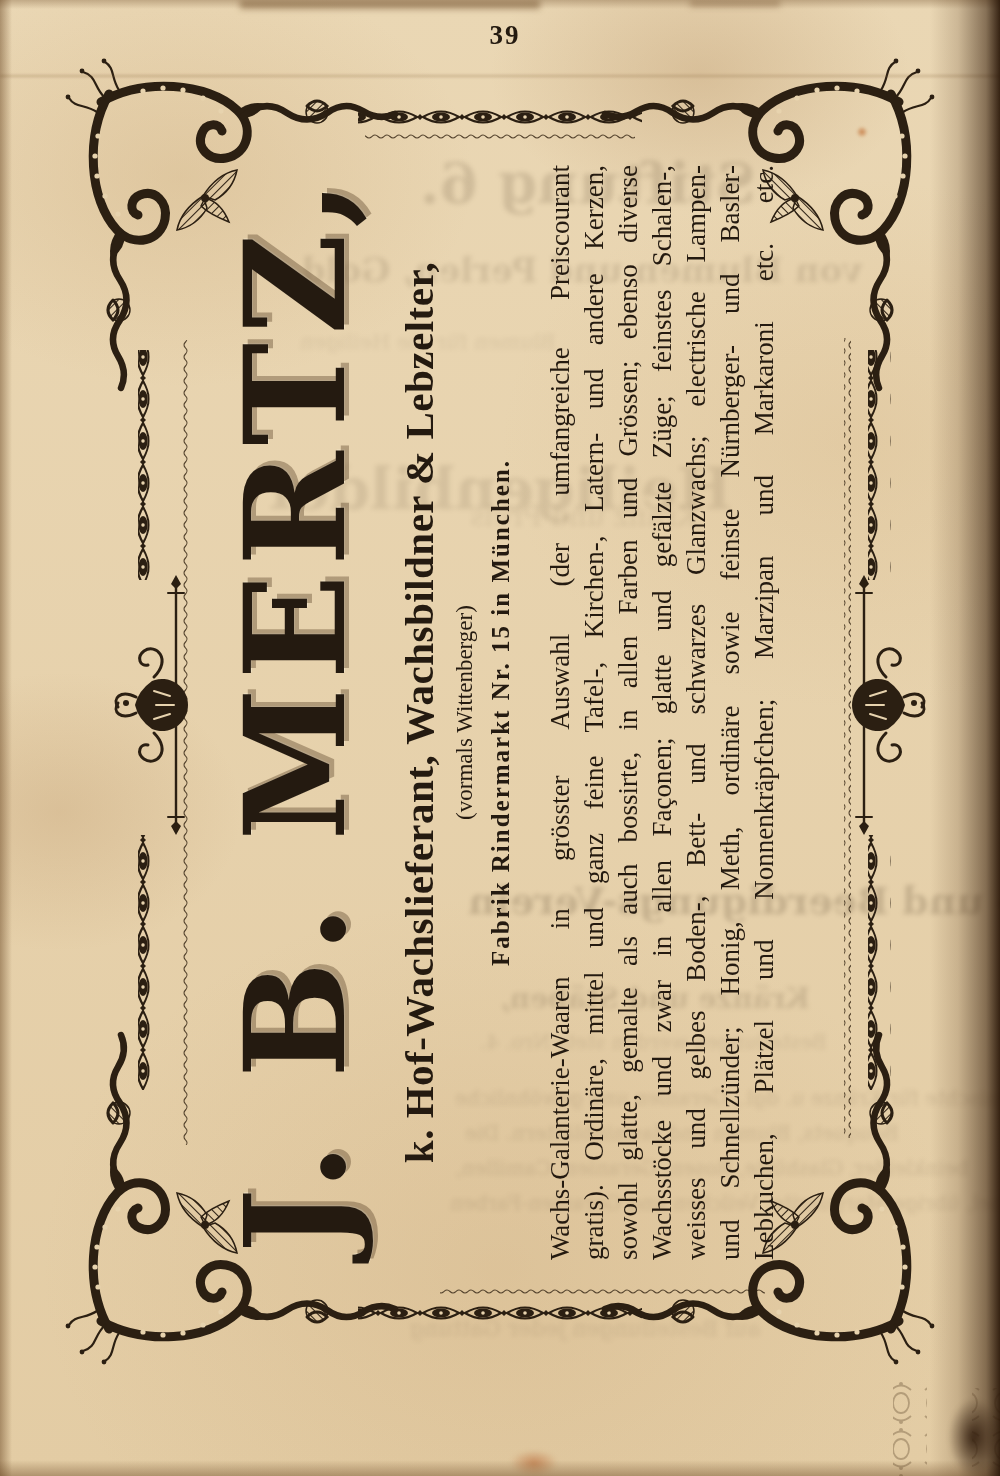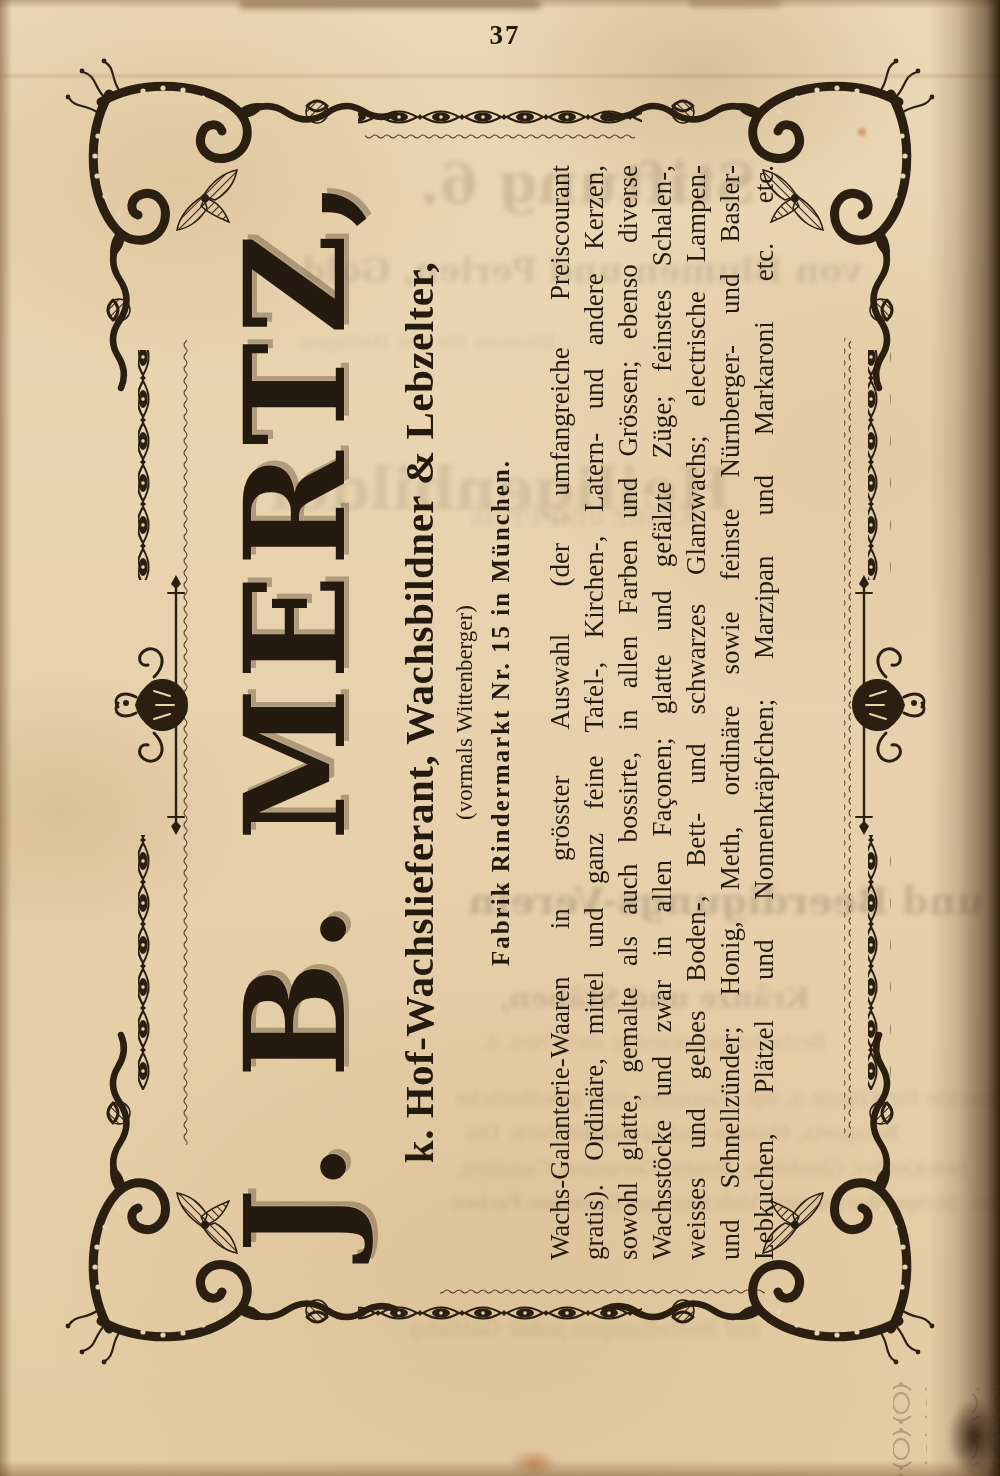--- a/index.html
+++ b/index.html
@@ -67,21 +67,21 @@
     background:radial-gradient(closest-side,rgba(181,98,47,.6),rgba(181,98,47,0));}
   .stain2{position:absolute;left:856px;top:126px;width:12px;height:12px;filter:blur(1px);
     background:radial-gradient(closest-side,rgba(190,105,45,.7),rgba(190,105,45,0));}
   svg.frame{position:absolute;left:0;top:0;pointer-events:none;}
 </style>
 </head>
 <body>
 
 <div id="page">
 
-  <div class="page-number">37</div>
+  <div class="page-number">39</div>
 
   <div class="ghost g0">Stiftung 6.</div>
   <div class="ghost g1">von Blumen und Perlen, Gold.</div>
   <div class="ghost g2">Blumen für die Heiligen</div>
   <div class="ghost g3">Heiligenbilder</div>
   <div class="ghost g4">Kranz und Preis</div>
   <div class="ghost g5">Kranz- und Beerdigungs-Verein</div>
   <div class="ghost g6">Kränze und Stäben,</div>
   <div class="ghost g7">Bestellungen werden stets Nro. 4.</div>
   <div class="ghost g8">gemischte für Kränze u. dgl., Geranien und gewöhnliche</div>

